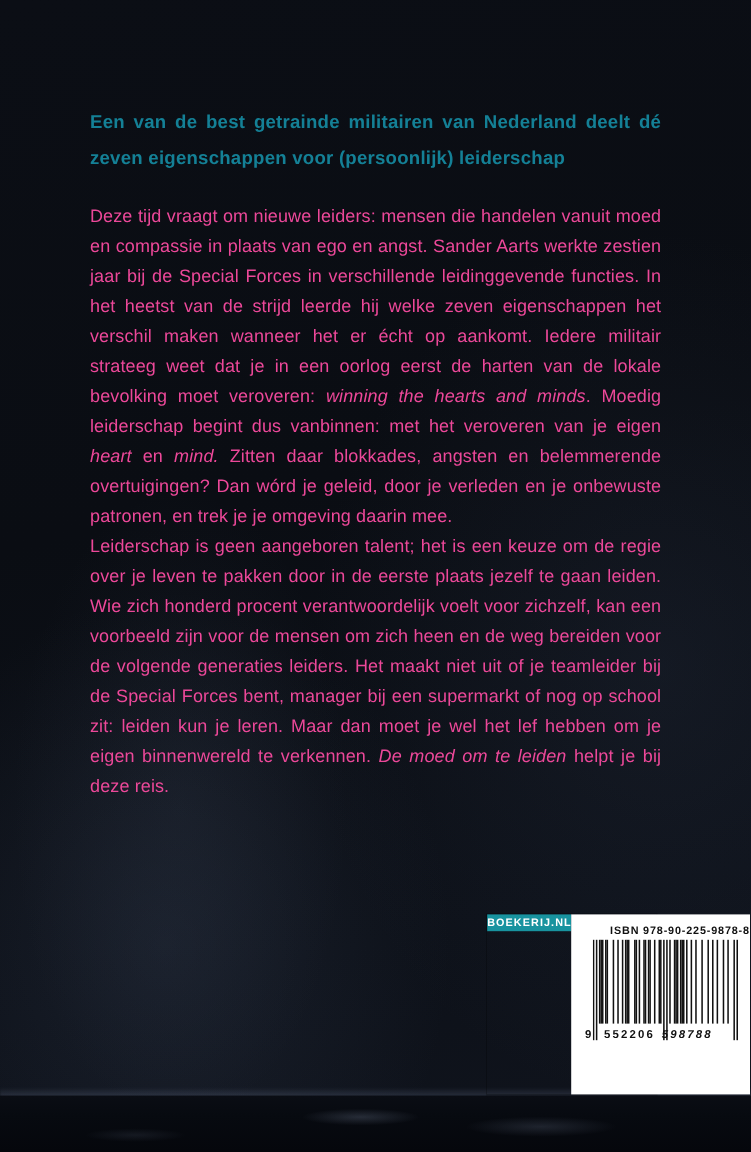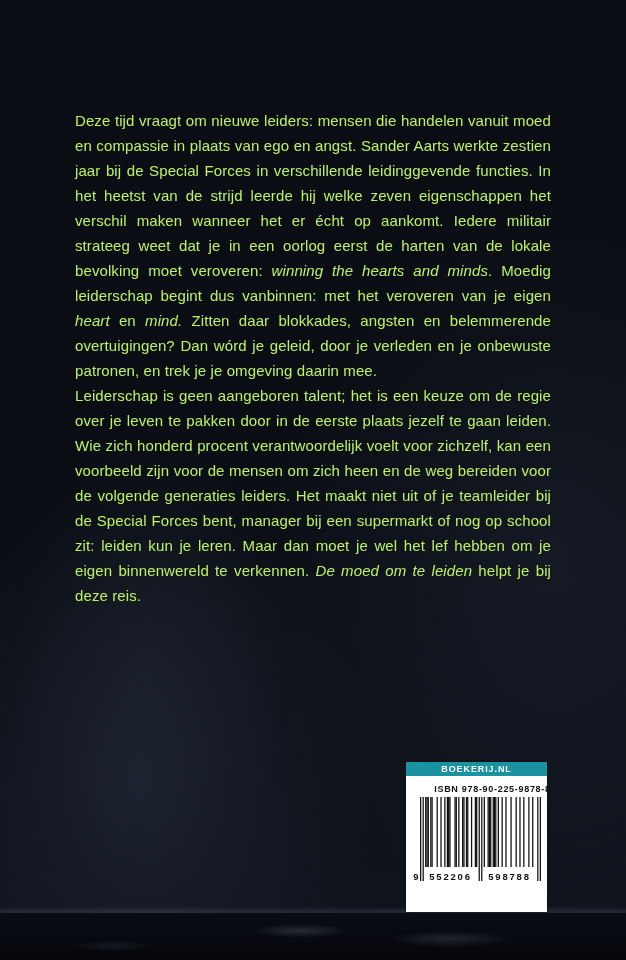--- a/index.html
+++ b/index.html
@@ -46,35 +46,35 @@
     margin: 0;
     color: #148096;
     font-size: 15.5px;
     font-weight: bold;
     line-height: 30px;
     letter-spacing: 0.2px;
     text-align: justify;
   }
   .body-para {
     margin: 0;
-    color: #bef264;
+    color: #ec4899;
     font-size: 15px;
     line-height: 25px;
     letter-spacing: 0.1px;
     text-align: justify;
   }
   .body-para em { font-style: italic; }
   .para-1 { margin-top: 20px; }
   .para-2 { }
   
   .barcode-block {
     position: absolute;
     left: 406px; top: 762px;
     width: 141px; height: 150px;
-    display: flex; flex-direction: column;
+    display: flex; 
     box-shadow: 0 0 0 1px rgba(0,0,0,0.25);
   }
   .band {
     background: #18939f;
     color: #ffffff;
     font-weight: bold;
     display: flex; align-items: center; justify-content: center;
   }
   .band-top { height: 14px; font-size: 9px; letter-spacing: 0.9px; }
   .band-bottom { height: 20px; font-size: 11px; letter-spacing: 1px; }
@@ -94,32 +94,33 @@
   }
   .barcode-wrap { position: relative; width: 129px; height: 84px; margin-top: 3px; }
   .barcode-wrap svg { position: absolute; left: 8px; top: 0; width: 121px; height: 84px; }
   .ean-digits {
     position: absolute; left: 0; right: 0; bottom: -1px; height: 12px;
     color: #111111; font-size: 9.5px; font-weight: bold;
   }
   .ean-digits span { position: absolute; bottom: 0; text-align: center; }
   .ean-d0 { left: 0; width: 8px; }
   .ean-d1 { left: 14px; width: 49px; letter-spacing: 1.8px; }
-  .ean-d2 { left: 73px; width: 49px; letter-spacing: 1.8px; }
+  .ean-d2 { left: 62px; width: 49px; letter-spacing: 1.8px; font-style: italic; }
 </style>
 </head>
 <body>
 
 <div class="cover">
   <div class="sky"></div>
   <div class="horizon"></div>
   <div class="sea"></div>
   <div class="vignette"></div>
 
   <div class="text-col">
+    <p class="headline">Een van de best getrainde militairen van Nederland deelt dé zeven eigenschappen voor (persoonlijk) leiderschap</p>
     <p class="body-para para-1"><span>Deze tijd vraagt om nieuwe leiders: mensen die handelen vanuit moed en compassie in plaats van ego en angst. Sander Aarts werkte zestien jaar bij de Special Forces in verschillende leidinggevende functies. In het heetst van de strijd leerde hij welke zeven eigenschappen het verschil maken wanneer het er écht op aankomt. Iedere militair strateeg weet dat je in een oorlog eerst de harten van de lokale bevolking moet veroveren: </span><em>winning the hearts and minds</em><span>. Moedig leiderschap begint dus vanbinnen: met het veroveren van je eigen </span><em>heart</em><span> en </span><em>mind.</em><span> Zitten daar blokkades, angsten en belemmerende overtuigingen? Dan wórd je geleid, door je verleden en je onbewuste patronen, en trek je je omgeving daarin mee.</span></p>
     <p class="body-para para-2"><span>Leiderschap is geen aangeboren talent; het is een keuze om de regie over je leven te pakken door in de eerste plaats jezelf te gaan leiden. Wie zich honderd procent verantwoordelijk voelt voor zichzelf, kan een voorbeeld zijn voor de mensen om zich heen en de weg bereiden voor de volgende generaties leiders. Het maakt niet uit of je teamleider bij de Special Forces bent, manager bij een supermarkt of nog op school zit: leiden kun je leren. Maar dan moet je wel het lef hebben om je eigen binnenwereld te verkennen. </span><em>De moed om te leiden</em><span> helpt je bij deze reis.</span></p>
   </div>
 
   <div class="barcode-block">
     <div class="band band-top">BOEKERIJ.NL</div>
     <div class="barcode-white">
       <div class="isbn-label">ISBN 978-90-225-9878-8</div>
       <div class="barcode-wrap">
         <svg id="barcode-svg" viewBox="0 0 95 84" preserveAspectRatio="none">

